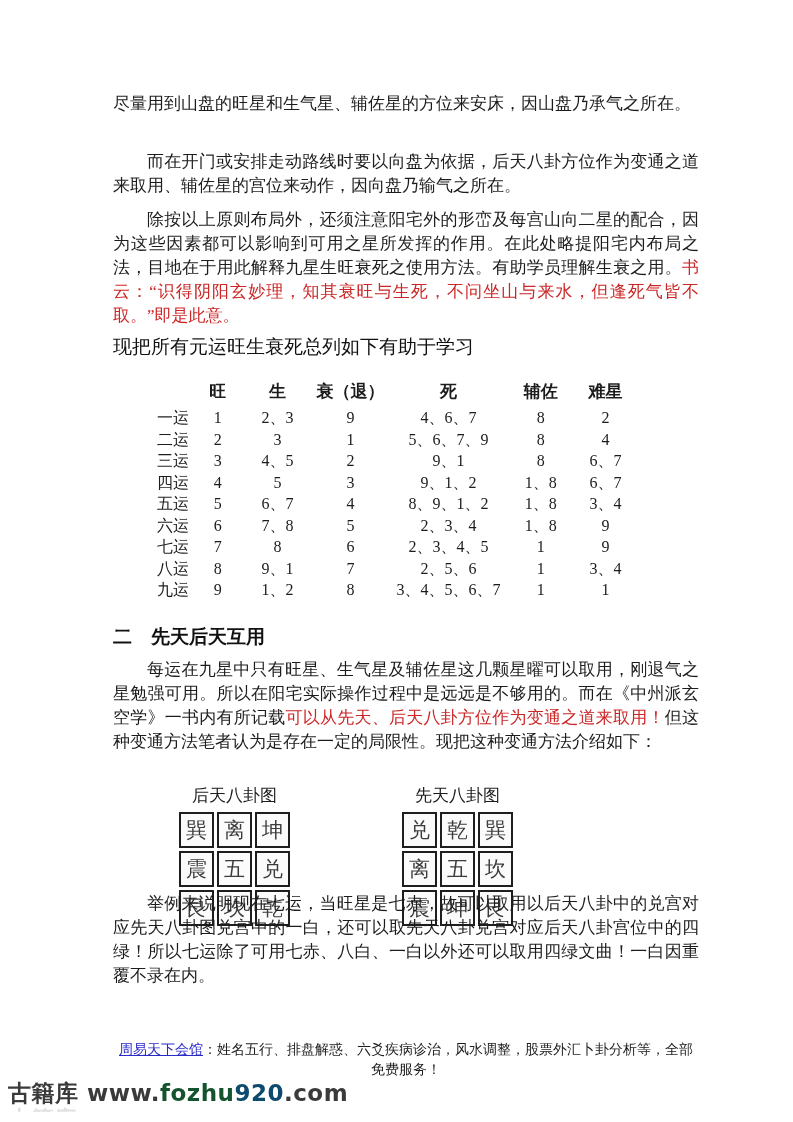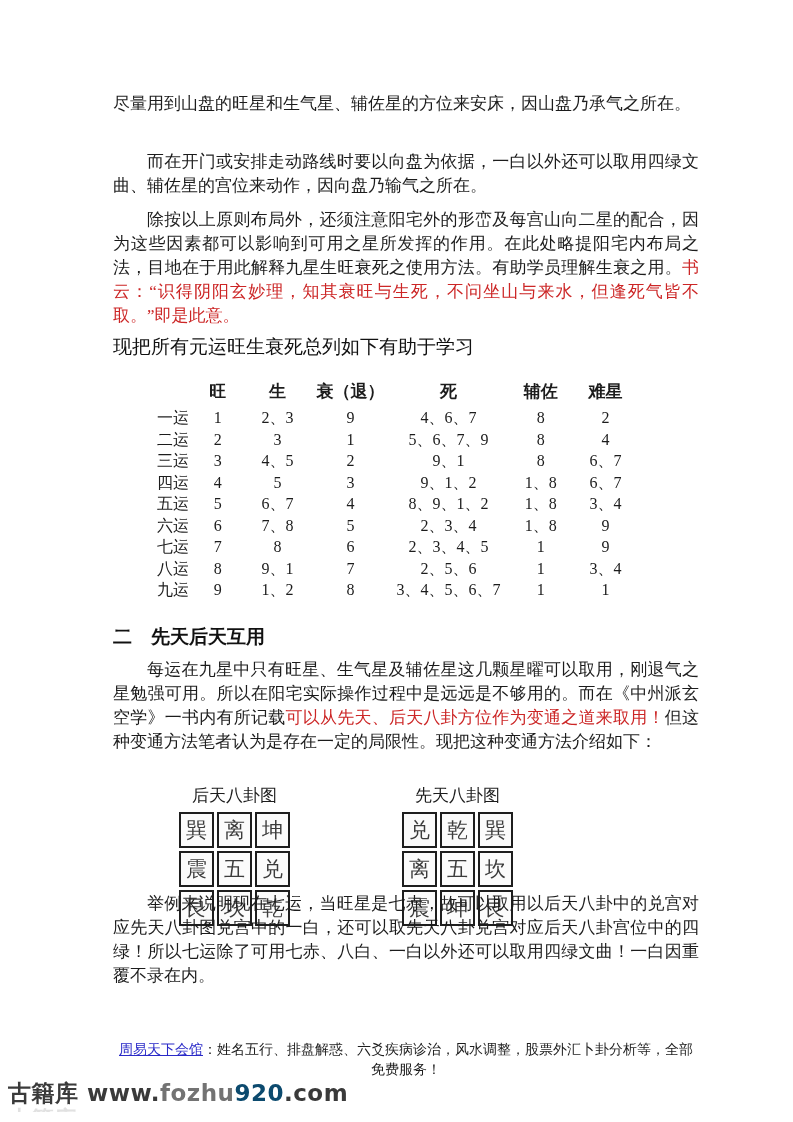--- a/index.html
+++ b/index.html
@@ -56,37 +56,37 @@
   .footer-line{font-size:14px;line-height:20px;color:#1c1c1c;}
   .footer-link{color:#2a2ac8;text-decoration:underline;cursor:pointer;}
   
   .watermark{
     position:absolute;left:8px;top:1080px;
     font-family:"DejaVu Sans","Liberation Sans",sans-serif;
     font-weight:700;font-size:23px;line-height:26px;
     letter-spacing:0.5px;white-space:nowrap;
   }
   .wm-dark{color:#3a3a3a;}
-  .wm-green{color:#737373;text-align:center;}
+  .wm-green{color:#14532d;text-align:center;}
   .wm-red{color:#0c4a6e;}
   .wm-reflection{
     position:absolute;left:8px;top:1106px;height:6px;overflow:hidden;
     font-family:"DejaVu Sans","Liberation Sans",sans-serif;
     font-weight:700;font-size:23px;line-height:26px;
     color:#c9c9c9;opacity:.55;white-space:nowrap;
   }
 </style>
 </head>
 <body>
 
 <div class="page">
 
   <div class="blk para" style="top:92px;">尽量用到山盘的旺星和生气星、辅佐星的方位来安床，因山盘乃承气之所在。</div>
 
-  <div class="blk para indent" style="top:150px;">而在开门或安排走动路线时要以向盘为依据，一白以外还可以取用四绿文曲、辅佐星的宫位来动作，因向盘乃输气之所在。</div>
+  <div class="blk para indent" style="top:150px;">而在开门或安排走动路线时要以向盘为依据，后天八卦方位作为变通之道来取用、辅佐星的宫位来动作，因向盘乃输气之所在。</div>
 
   <div class="blk doc-heading" style="top:334px;">现把所有元运旺生衰死总列如下有助于学习</div>
 
   <div class="blk para indent" style="top:208px;"><span>除按以上原则布局外，还须注意阳宅外的形峦及每宫山向二星的配合，因为这些因素都可以影响到可用之星所发挥的作用。在此处略提阳宅内布局之法，目地在于用此解释九星生旺衰死之使用方法。有助学员理解生衰之用。</span><span class="red">书云：“识得阴阳玄妙理，知其衰旺与生死，不问坐山与来水，但逢死气皆不取。”即是此意。</span></div>
 
   <div class="blk" style="top:380px;left:138px;width:530px;">
     <table class="star" style="width:500px;">
       <colgroup>
         <col style="width:11%">
           <col style="width:10%">

